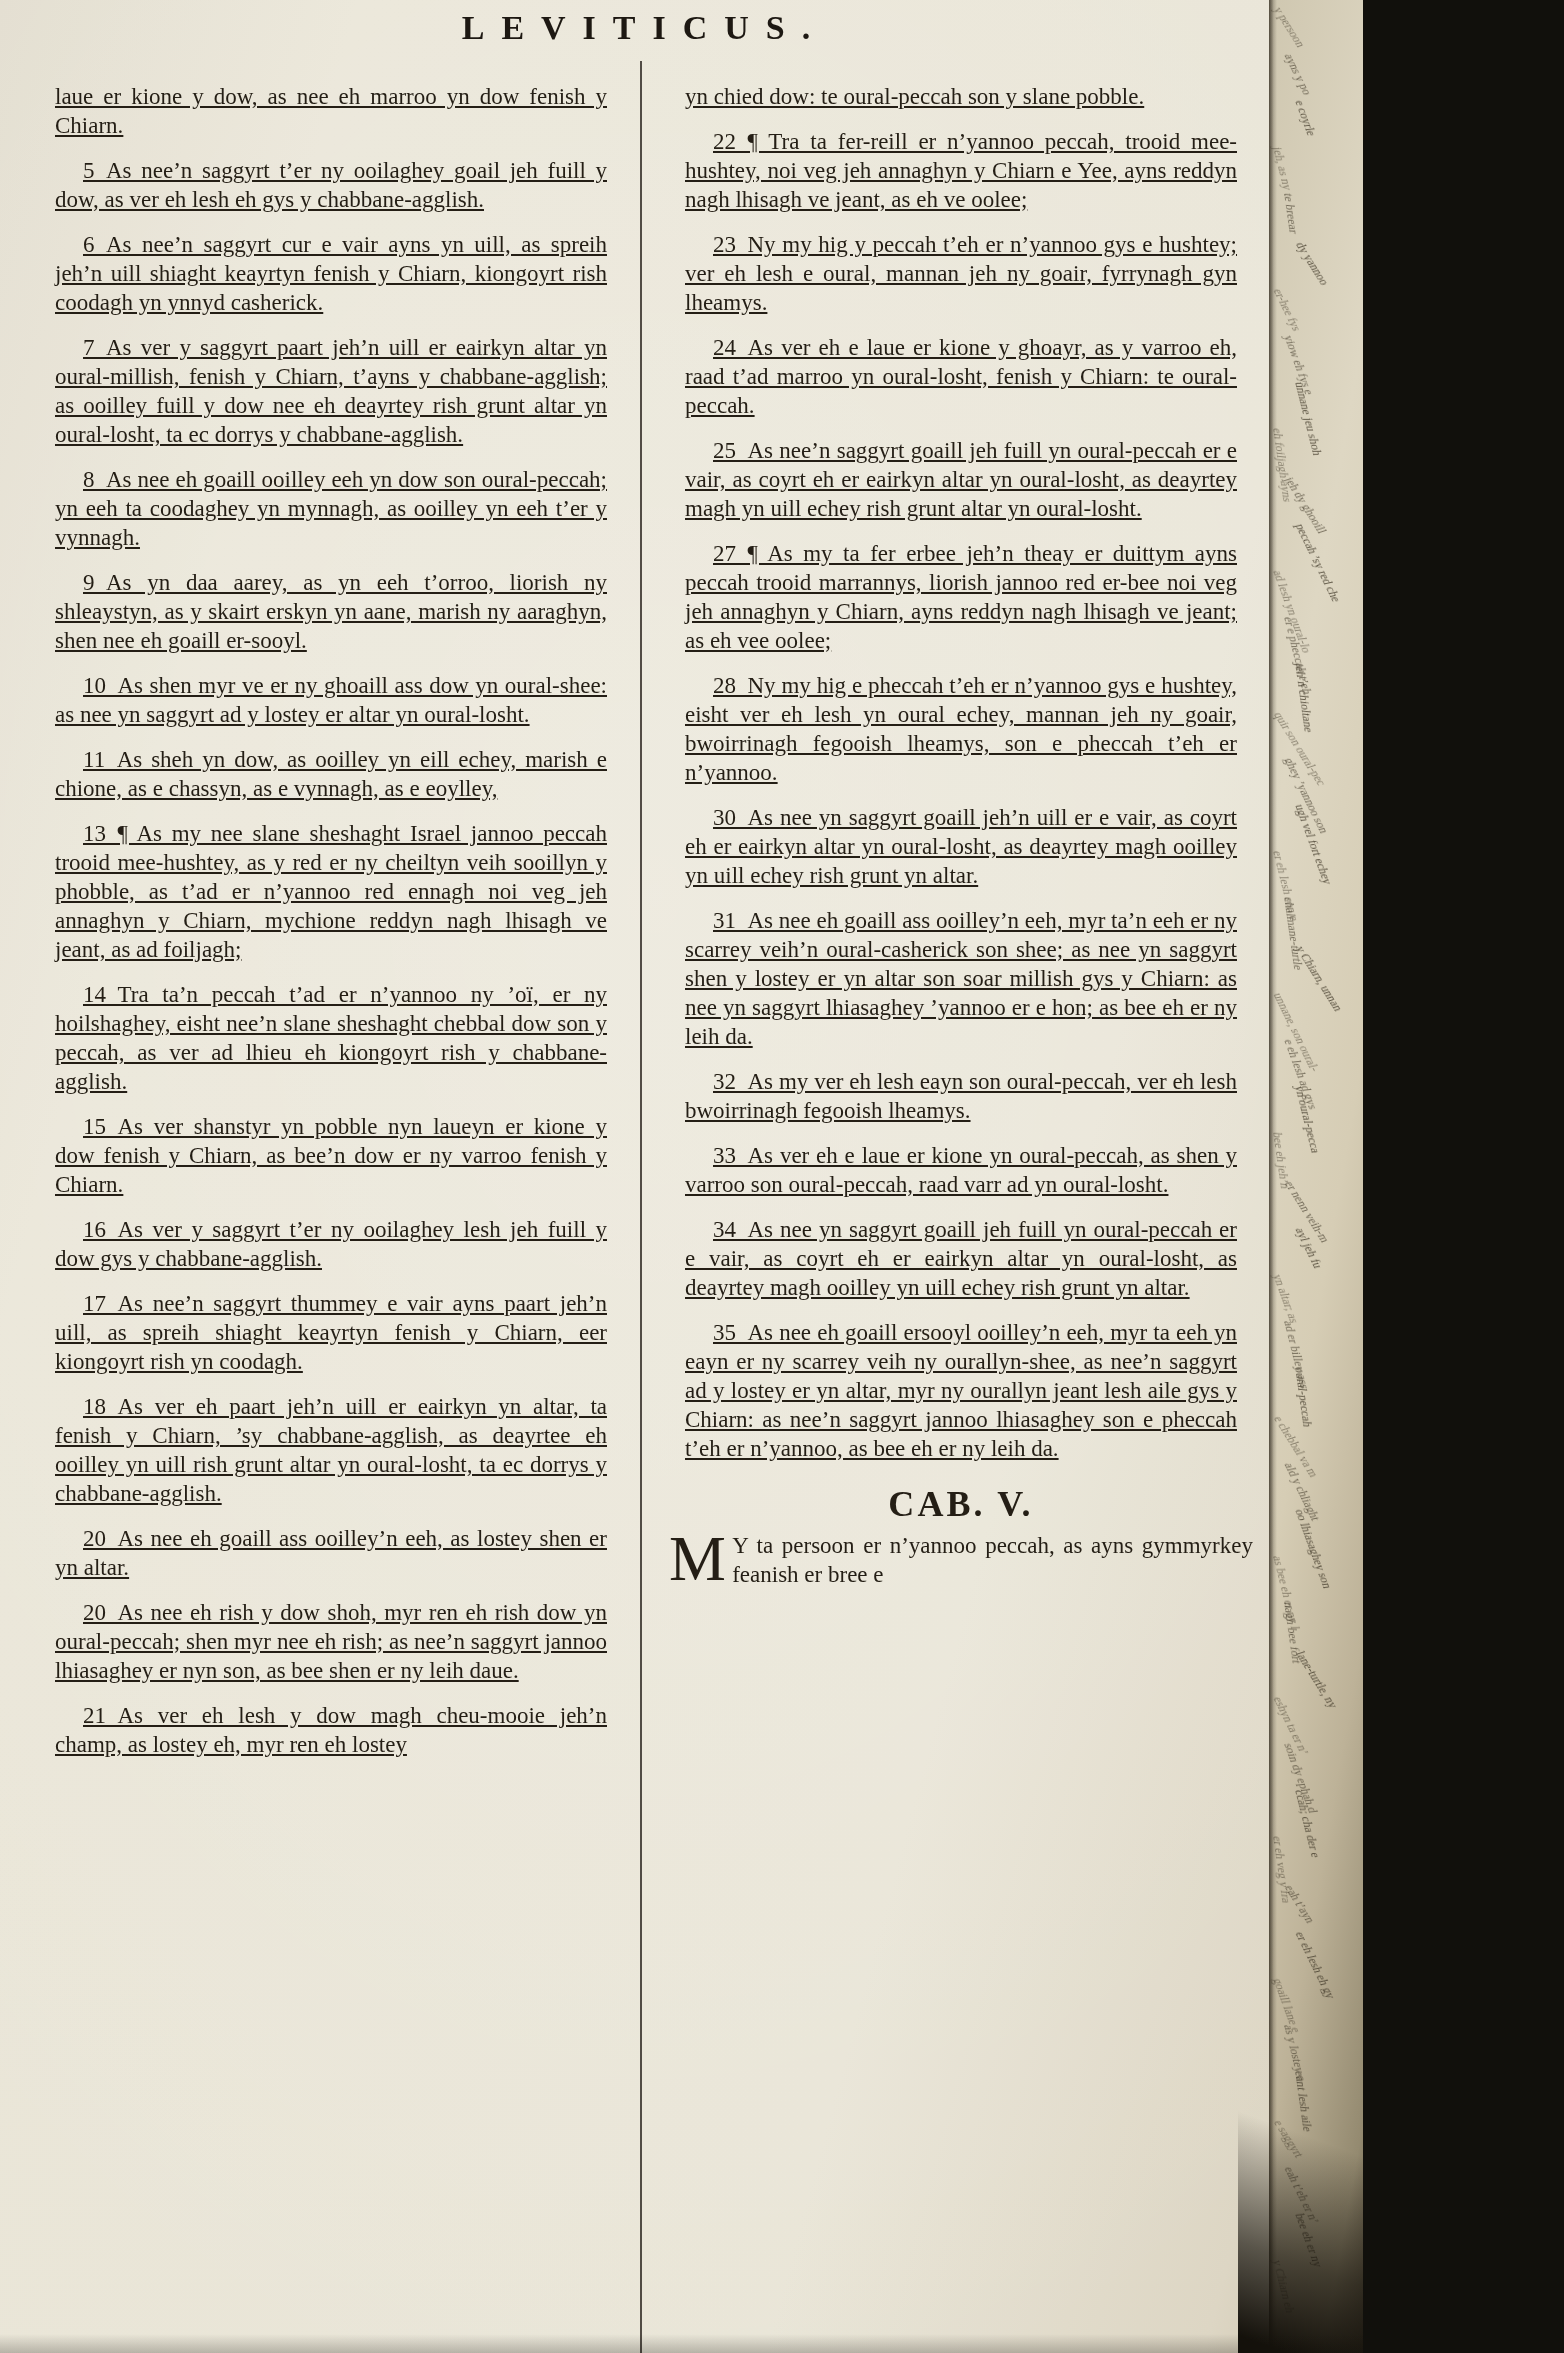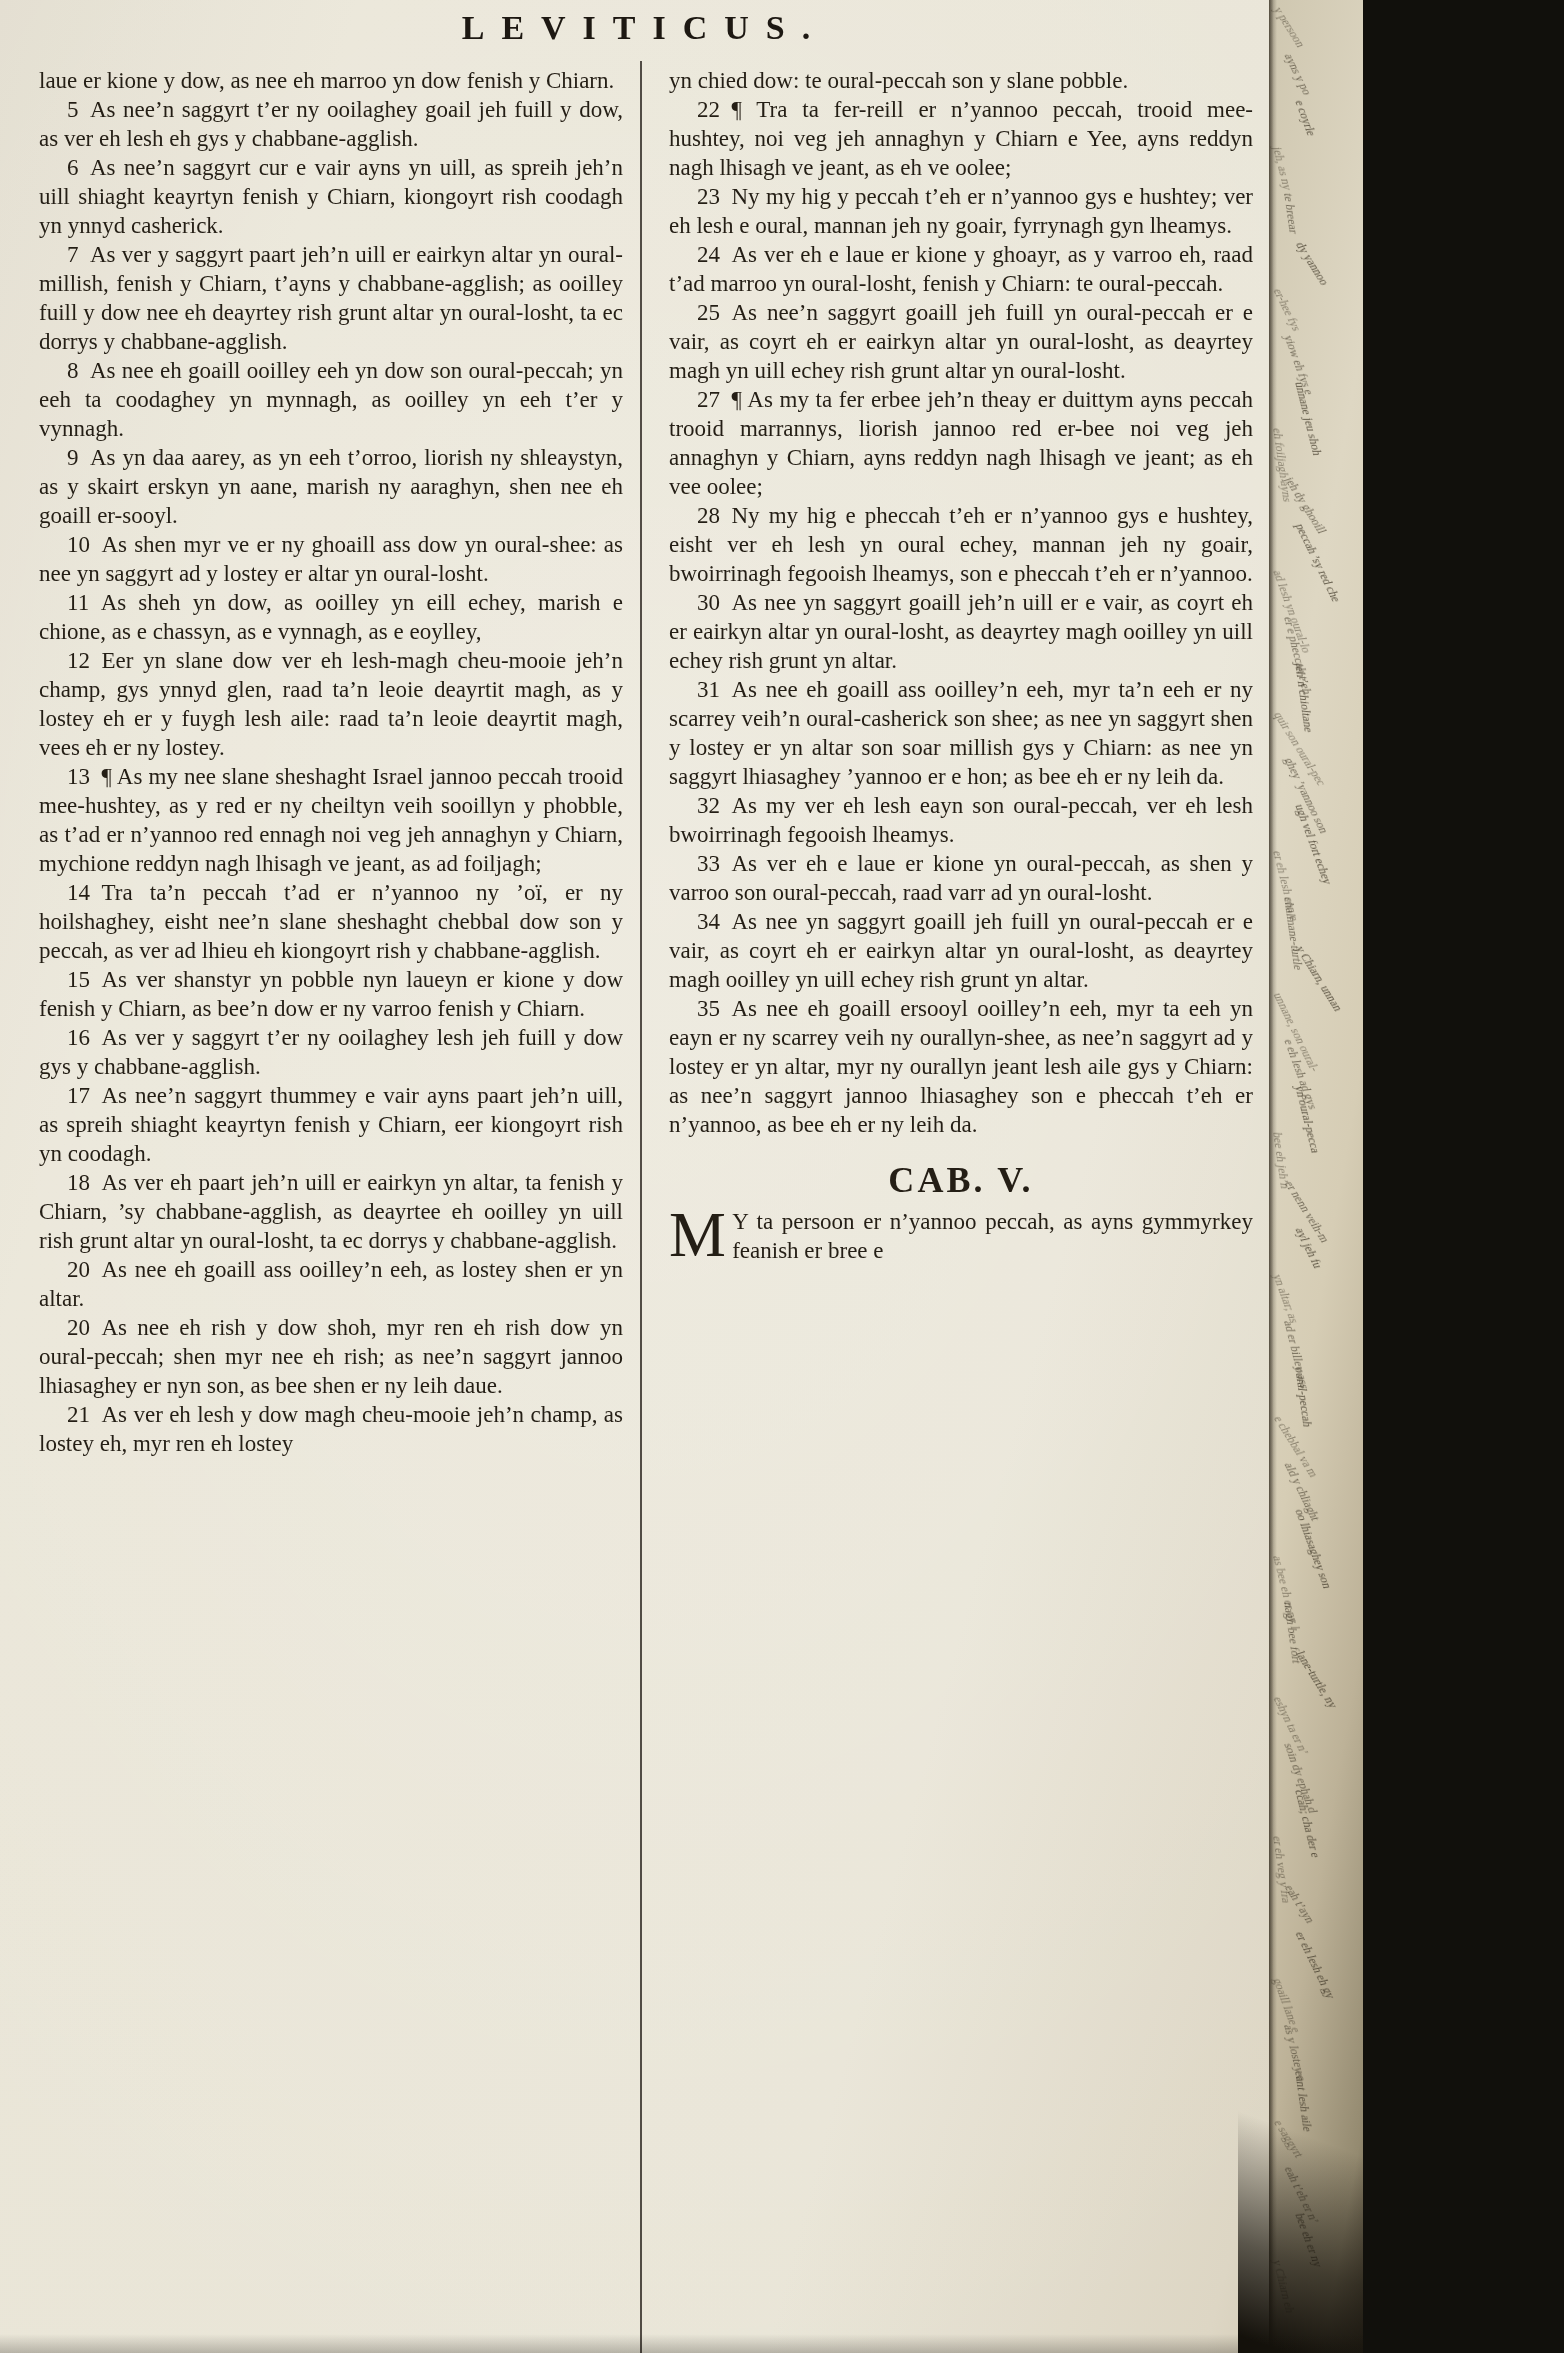--- a/index.html
+++ b/index.html
@@ -29,21 +29,21 @@
     flex:1 1 0;
     font-size:23px;
     line-height:29px;
     text-align:justify;
     overflow:hidden;
     padding-top:4.7px;
   }
   .column.left{padding-right:17px;}
   .column.right{padding-left:27px;}
   .rule{width:2px;background:#36302a;opacity:.85;}
-  p.para{margin:0;text-indent:28px;}
+  p.para{margin:16px;text-indent:28px;text-decoration:underline;}
   p.para.cont{text-indent:0;}
   h3.heading{
     margin:27px 0 12.5px 0;
     text-align:center;
     font-size:36px;
     font-weight:bold;
     letter-spacing:3.1px;
     text-indent:0;
   }
   p.dropcap-para{margin:0;text-indent:0;}
@@ -98,21 +98,20 @@
   <div class="text-block">
     <div class="column left" id="col-left">
         <p class="para cont">laue er kione y dow, as nee eh marroo yn dow fenish y Chiarn.</p>
         <p class="para">5 As nee’n saggyrt t’er ny ooilaghey goail jeh fuill y dow, as ver eh lesh eh gys y chabbane-agglish.</p>
         <p class="para">6 As nee’n saggyrt cur e vair ayns yn uill, as spreih jeh’n uill shiaght keayrtyn fenish y Chiarn, kiongoyrt rish coodagh yn ynnyd casherick.</p>
         <p class="para">7 As ver y saggyrt paart jeh’n uill er eairkyn altar yn oural-millish, fenish y Chiarn, t’ayns y chabbane-agglish; as ooilley fuill y dow nee eh deayrtey rish grunt altar yn oural-losht, ta ec dorrys y chabbane-agglish.</p>
         <p class="para">8 As nee eh goaill ooilley eeh yn dow son oural-peccah; yn eeh ta coodaghey yn mynnagh, as ooilley yn eeh t’er y vynnagh.</p>
         <p class="para">9 As yn daa aarey, as yn eeh t’orroo, liorish ny shleaystyn, as y skairt erskyn yn aane, marish ny aaraghyn, shen nee eh goaill er-sooyl.</p>
         <p class="para">10 As shen myr ve er ny ghoaill ass dow yn oural-shee: as nee yn saggyrt ad y lostey er altar yn oural-losht.</p>
         <p class="para">11 As sheh yn dow, as ooilley yn eill echey, marish e chione, as e chassyn, as e vynnagh, as e eoylley,</p>
-        <p class="para">12 Eer yn slane dow ver eh lesh-magh cheu-mooie jeh’n champ, gys ynnyd glen, raad ta’n leoie deayrtit magh, as y lostey eh er y fuygh lesh aile: raad ta’n leoie deayrtit magh, vees eh er ny lostey.</p>
         <p class="para">13 ¶ As my nee slane sheshaght Israel jannoo peccah trooid mee-hushtey, as y red er ny cheiltyn veih sooillyn y phobble, as t’ad er n’yannoo red ennagh noi veg jeh annaghyn y Chiarn, mychione reddyn nagh lhisagh ve jeant, as ad foiljagh;</p>
         <p class="para">14 Tra ta’n peccah t’ad er n’yannoo ny ’oï, er ny hoilshaghey, eisht nee’n slane sheshaght chebbal dow son y peccah, as ver ad lhieu eh kiongoyrt rish y chabbane-agglish.</p>
         <p class="para">15 As ver shanstyr yn pobble nyn laueyn er kione y dow fenish y Chiarn, as bee’n dow er ny varroo fenish y Chiarn.</p>
         <p class="para">16 As ver y saggyrt t’er ny ooilaghey lesh jeh fuill y dow gys y chabbane-agglish.</p>
         <p class="para">17 As nee’n saggyrt thummey e vair ayns paart jeh’n uill, as spreih shiaght keayrtyn fenish y Chiarn, eer kiongoyrt rish yn coodagh.</p>
         <p class="para">18 As ver eh paart jeh’n uill er eairkyn yn altar, ta fenish y Chiarn, ’sy chabbane-agglish, as deayrtee eh ooilley yn uill rish grunt altar yn oural-losht, ta ec dorrys y chabbane-agglish.</p>
         <p class="para">20 As nee eh goaill ass ooilley’n eeh, as lostey shen er yn altar.</p>
         <p class="para">20 As nee eh rish y dow shoh, myr ren eh rish dow yn oural-peccah; shen myr nee eh rish; as nee’n saggyrt jannoo lhiasaghey er nyn son, as bee shen er ny leih daue.</p>
         <p class="para">21 As ver eh lesh y dow magh cheu-mooie jeh’n champ, as lostey eh, myr ren eh lostey</p>
       </div>

